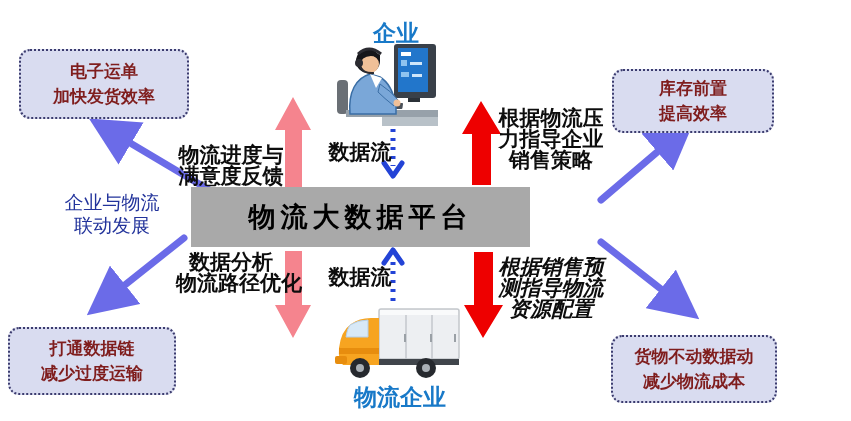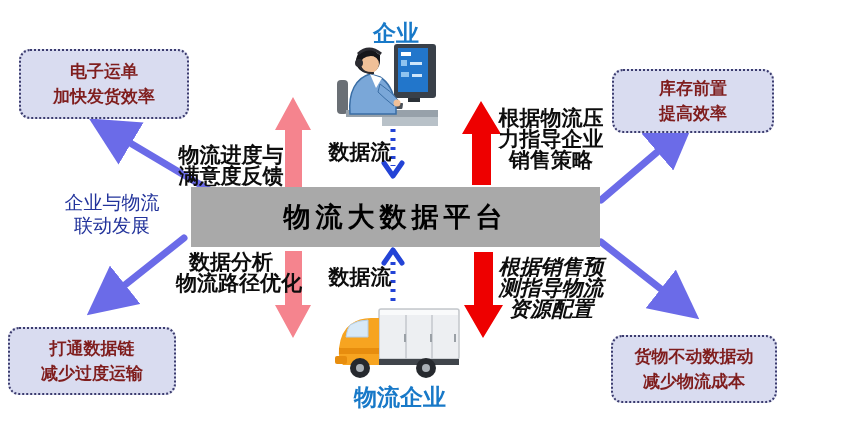--- a/index.html
+++ b/index.html
@@ -21,21 +21,21 @@
     font-weight:bold;font-size:17px;color:#7f1d1d;line-height:1.5;
     text-align:center;
   }
   .obox-tl{left:19px;top:49px;width:166px;height:66px;}
   .obox-tr{left:612px;top:69px;width:158px;height:60px;}
   .obox-bl{left:8px;top:327px;width:164px;height:64px;}
   .obox-br{left:611px;top:327px;width:162px;height:64px;margin-top:8px;}
 
   
   .platform{
-    position:absolute;left:191px;top:187px;width:409px;height:60px;
+    position:absolute;left:191px;top:187px;width:339px;height:60px;
     background:#a9a9a9;
     display:flex;justify-content:center;align-items:center;
     font-family:"Liberation Serif",serif;
     font-size:27px;letter-spacing:5px;color:#000;font-weight:600;
   }
 
   
   .flabel{
     position:absolute;color:#0d0d0d;font-weight:bold;font-size:21px;
     line-height:21px;text-align:center;white-space:nowrap;

